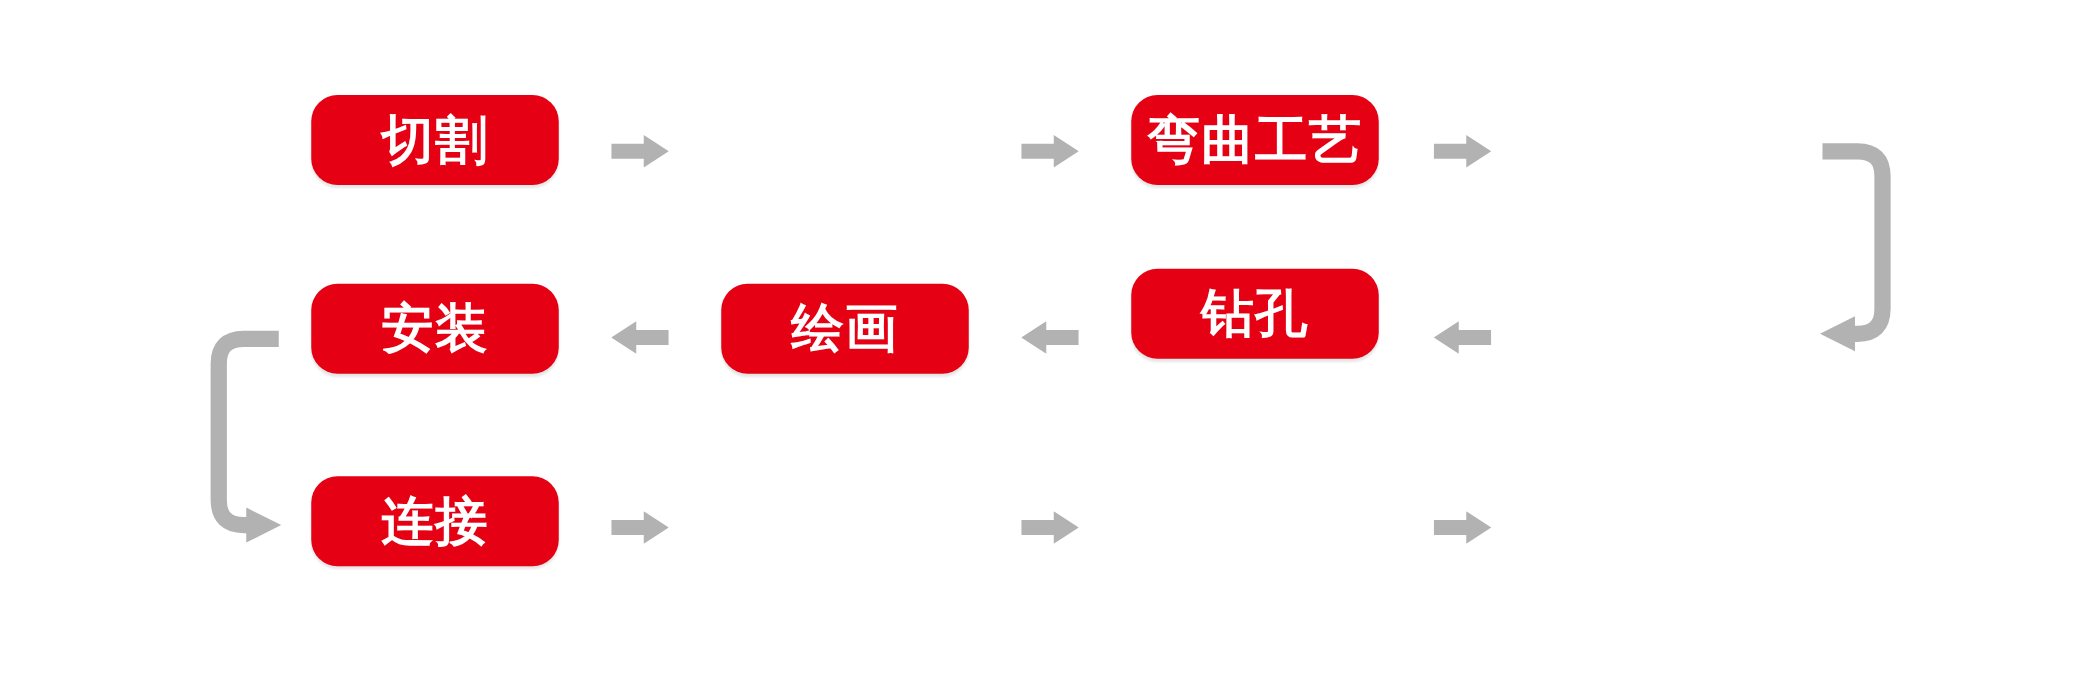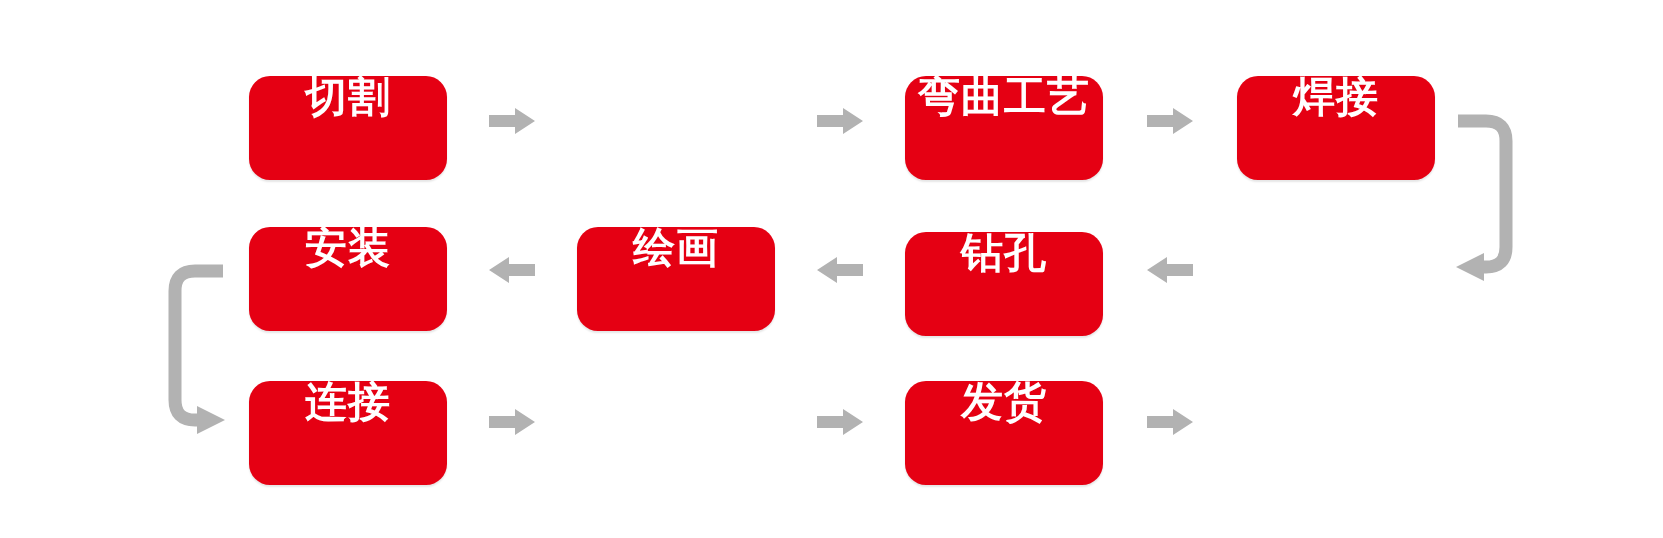--- a/index.html
+++ b/index.html
@@ -22,25 +22,25 @@
     overflow:hidden;
   }
   .connectors{
     position:absolute;
     left:0;top:0;
     color:var(--arrow-fill);
   }
   .node{
     position:absolute;
     width:198px;
-    height:104px;
+    height:72px;
     background:var(--node-fill);
     border-radius:21px;
     display:flex;
-    align-items:flex-start;
+    align-items:center;
     justify-content:center;
     box-shadow:0 2px 2px rgba(0,0,0,0.10);
   }
   .node-label{
     color:var(--node-text);
     font-size:42px;
     font-weight:bold;
     line-height:1;
     white-space:nowrap;
     letter-spacing:1px;
@@ -69,39 +69,33 @@
       <polygon points="225,420 197,406 197,434" fill="currentColor"></polygon>
     </g>
   </svg>
 
   <div class="node" style="left:249px;top:76px">
     <span class="node-label">切割</span>
   </div>
   <div class="node" style="left:905px;top:76px">
     <span class="node-label">弯曲工艺</span>
   </div>
-  <div class="node" style="left:1237px;top:76px">
-    <span class="node-label">焊接</span>
-  </div>
 
   <div class="node" style="left:249px;top:227px">
     <span class="node-label">安装</span>
   </div>
   <div class="node" style="left:577px;top:227px">
     <span class="node-label">绘画</span>
   </div>
-  <div class="node" style="left:905px;top:232px">
+  <div class="node" style="left:905px;top:215px">
     <span class="node-label">钻孔</span>
   </div>
 
   <div class="node" style="left:249px;top:381px">
     <span class="node-label">连接</span>
-  </div>
-  <div class="node" style="left:905px;top:381px">
-    <span class="node-label">发货</span>
   </div>
 
   <div class="arrow" style="left:489px;top:108px">
     <svg viewBox="0 0 46 26" width="46" height="26">
         <path d="M0,7 H26 V0 L46,13 L26,26 V19 H0 Z" fill="currentColor"></path>
       </svg>
   </div>
   <div class="arrow" style="left:817px;top:108px">
     <svg viewBox="0 0 46 26" width="46" height="26">
         <path d="M0,7 H26 V0 L46,13 L26,26 V19 H0 Z" fill="currentColor"></path>

